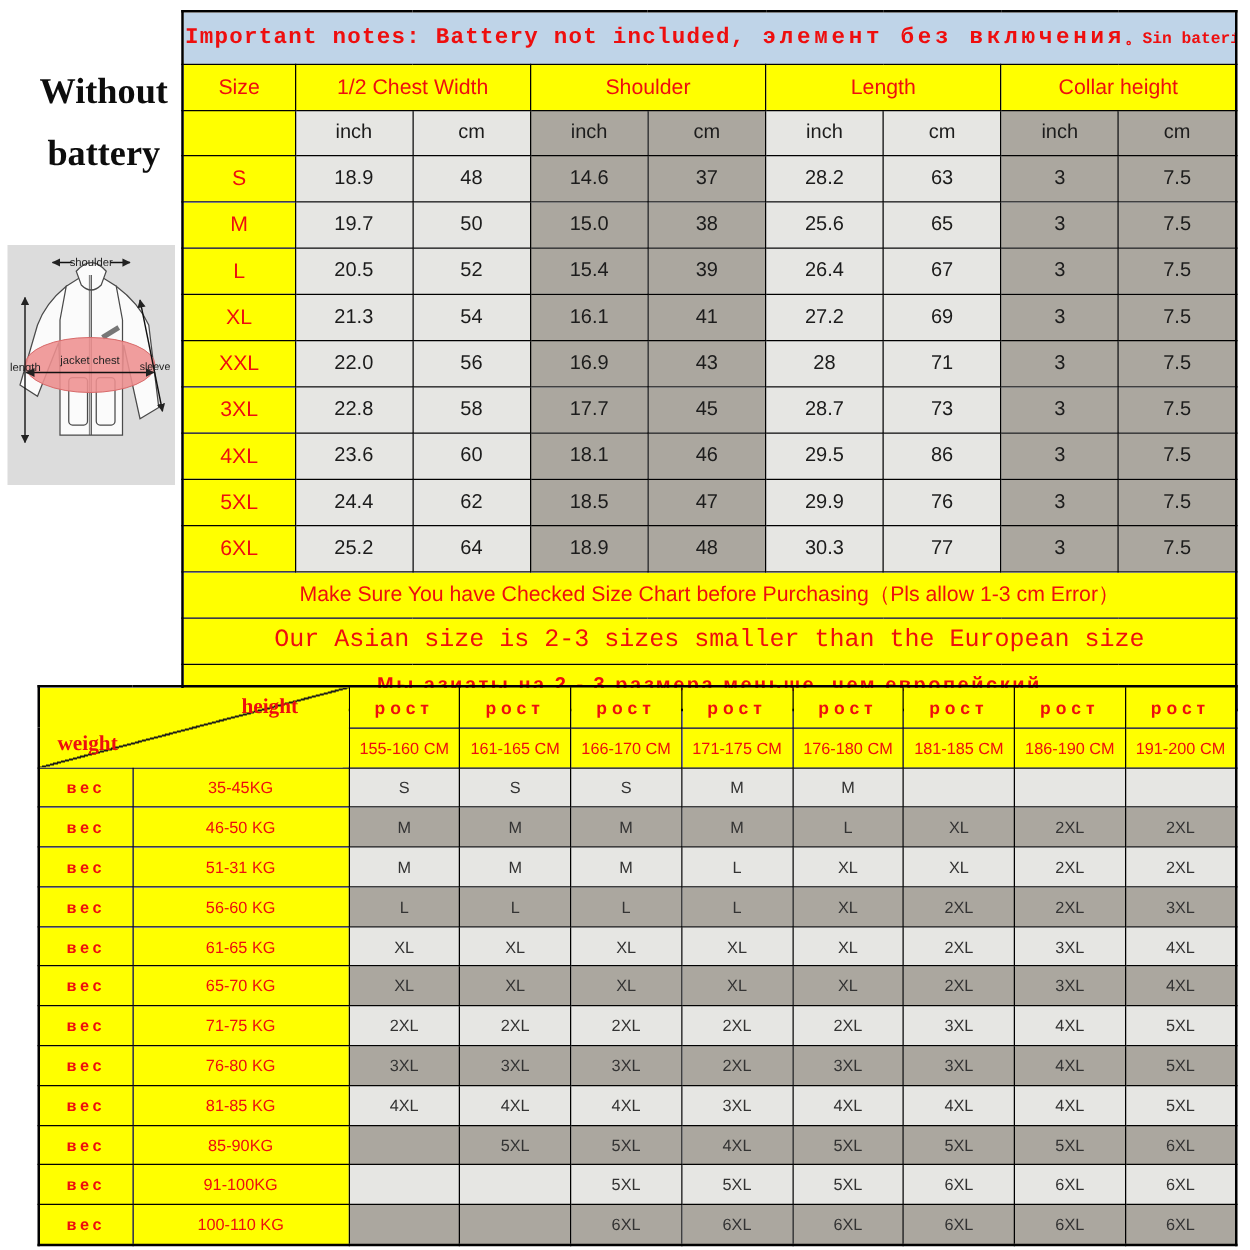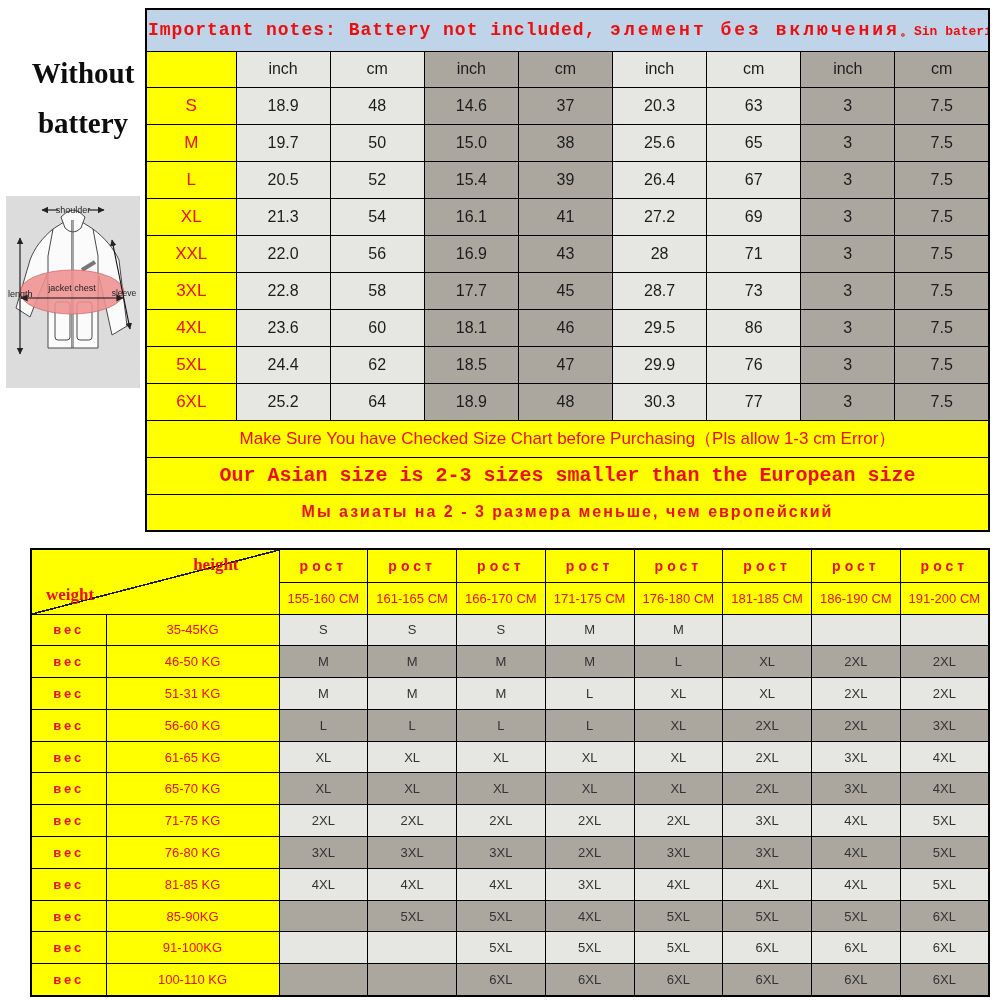--- a/index.html
+++ b/index.html
@@ -54,21 +54,21 @@
   .size-table .units-row td{height:36px;}
   .size-table tbody tr{height:37px;}
   td.ycell{background:var(--yellow);color:var(--accent-red);font-size:17px;}
   td.light{background:var(--light-cell);}
   td.dark{background:var(--dark-cell);}
   .size-table .note1-cell{
     height:27px;background:var(--yellow);color:var(--accent-red);font-size:17px;
   }
   .size-table .note2-cell{
     height:30px;background:var(--yellow);color:var(--accent-red);
-    font-family:"Liberation Mono","DejaVu Sans Mono",monospace;font-weight:bold;font-size:20px;
+    font-family:"Liberation Mono","DejaVu Sans Mono",monospace;font-weight:normal;font-size:20px;
   }
   .size-table .note3-cell{
     height:28px;background:var(--yellow);color:var(--accent-red);
     font-weight:bold;font-size:16px;letter-spacing:2px;
   }
 
   
   .fit-table{
     position:absolute;left:30px;top:548px;width:960px;
     border:2px solid #000;
@@ -165,40 +165,47 @@
         <col>
         <col>
     </colgroup>
     <thead>
       <tr>
         <td class="banner-cell" colspan="9">
           <span class="b-en">Important notes: Battery not included,</span>
           <span class="b-ru">элемент без включения</span><span class="b-stop">。</span><span class="b-es">Sin batería</span>
         </td>
       </tr>
+      <tr class="head-row">
+        <td>Size</td>
+        <td colspan="2">1/2 Chest Width</td>
+        <td colspan="2">Shoulder</td>
+        <td colspan="2">Length</td>
+        <td colspan="2">Collar height</td>
+      </tr>
       <tr class="units-row" id="units-row">
         <td class="ycell"></td>
       <td class="light">inch</td>
           <td class="light">cm</td>
           <td class="dark">inch</td>
           <td class="dark">cm</td>
           <td class="light">inch</td>
           <td class="light">cm</td>
           <td class="dark">inch</td>
           <td class="dark">cm</td>
         </tr>
     </thead>
     <tbody id="size-body">
         <tr>
           <td class="ycell">S</td>
           <td class="light">18.9</td>
           <td class="light">48</td>
           <td class="dark">14.6</td>
           <td class="dark">37</td>
-          <td class="light">20.3</td>
+          <td class="light">28.2</td>
           <td class="light">63</td>
           <td class="dark">3</td>
           <td class="dark">7.5</td>
         </tr>
         <tr>
           <td class="ycell">M</td>
           <td class="light">19.7</td>
           <td class="light">50</td>
           <td class="dark">15.0</td>
           <td class="dark">38</td>

